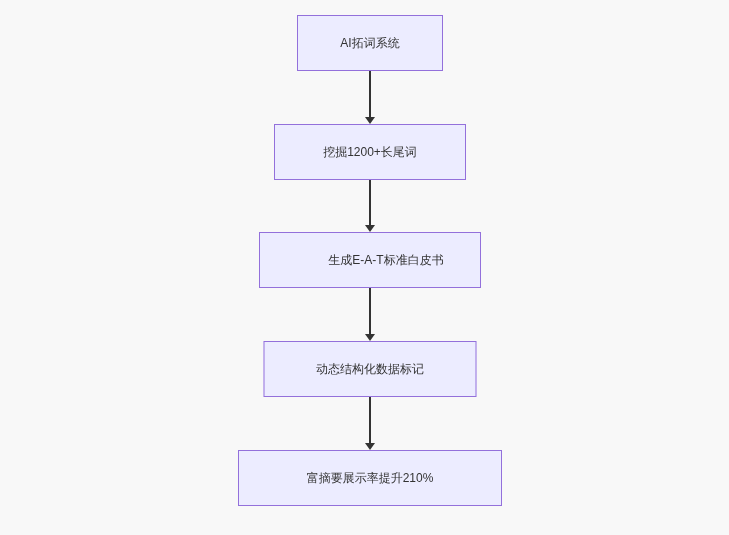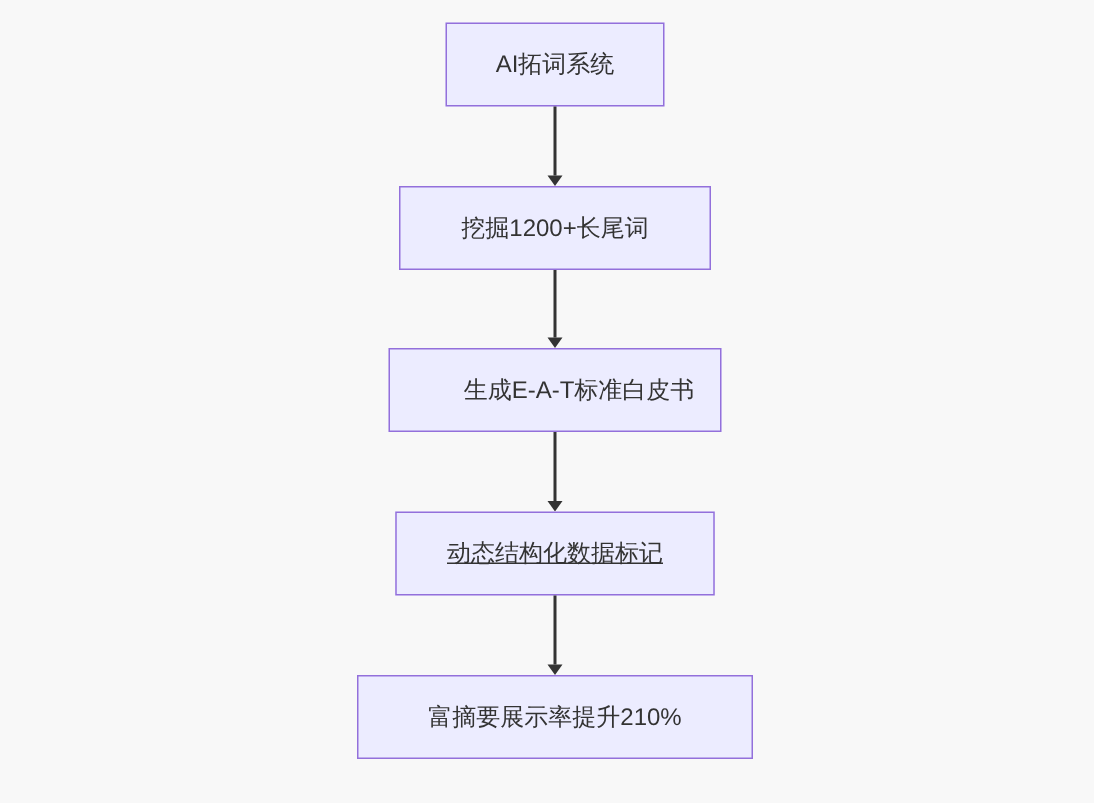--- a/index.html
+++ b/index.html
@@ -19,27 +19,27 @@
     left: 370px;
     transform: translateX(-50%);
     height: 56px;
     box-sizing: border-box;
     background: var(--node-fill, #ECECFF);
     border: 1px solid var(--node-stroke, #9370DB);
     color: var(--text-color, #333333);
     display: flex;
     align-items: center;
     justify-content: center;
-    font-size: 16px;
+    font-size: 12px;
     white-space: nowrap;
   }
   .node-0 { top: 15px;  width: 146px; }
-  .node-1 { top: 124px; width: 208px; }
+  .node-1 { top: 124px; width: 192px; }
   .node-2 { top: 232px; width: 222px; padding-left: 32px; }
-  .node-3 { top: 341px; width: 213px; text-decoration: underline; }
+  .node-3 { top: 341px; width: 213px; }
   .node-4 { top: 450px; width: 264px; }
 
   .edge {
     position: absolute;
     left: 369px;
     width: 2px;
     background: var(--edge-color, #333333);
   }
   .edge::after {
     content: "";

